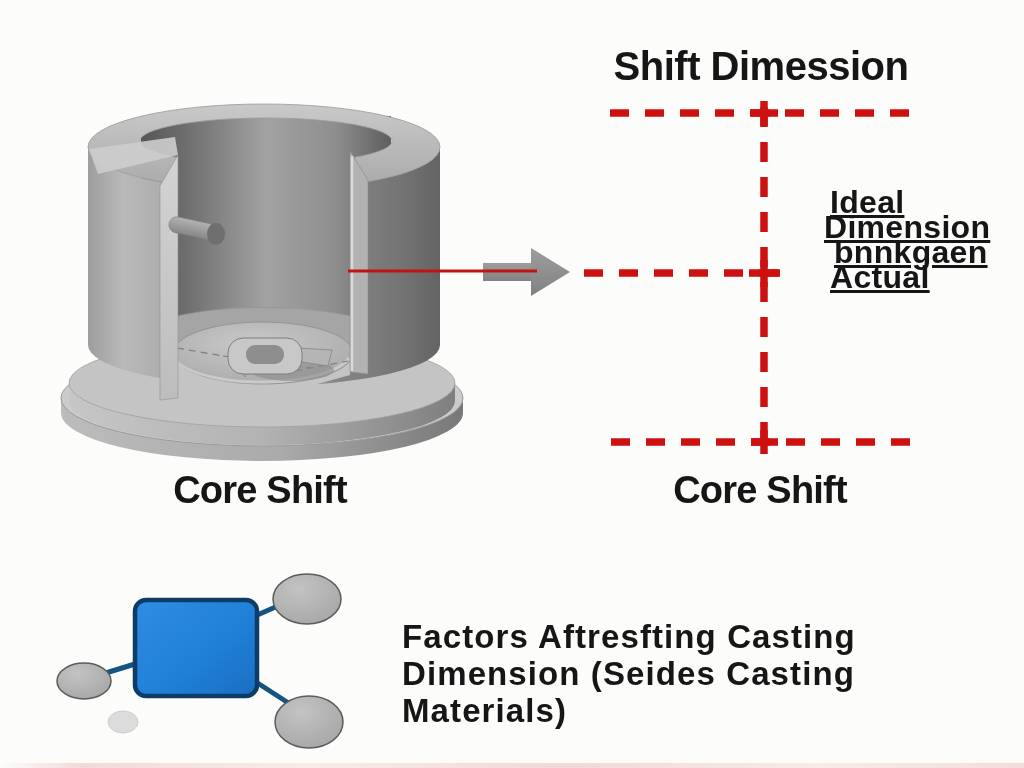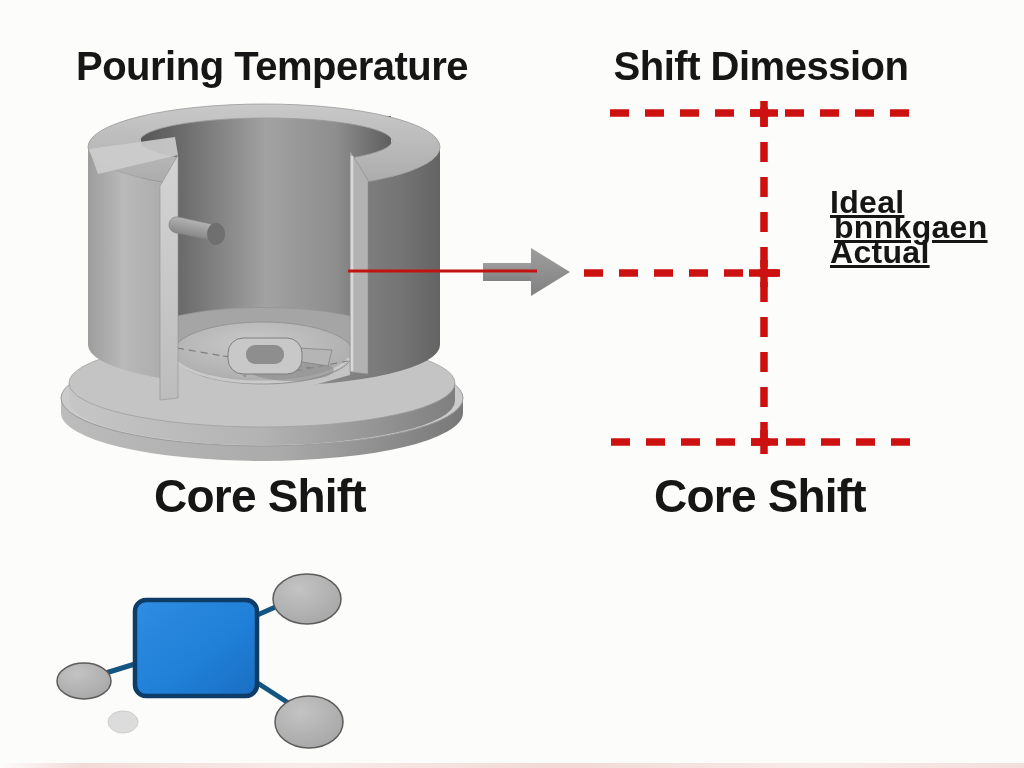--- a/index.html
+++ b/index.html
@@ -2,39 +2,38 @@
 <html><head>
 <meta charset="utf-8">
 <style>
   html,body{margin:0;padding:0;background:#ffffff;}
   .stage{
     position:relative;width:1024px;height:768px;background:#fcfcfa;overflow:hidden;
     font-family:"Liberation Sans",sans-serif;color:#161616;
   }
   .abs{position:absolute;}
   .ttl{font-weight:700;font-size:40px;letter-spacing:-0.5px;text-align:center;white-space:nowrap;}
-  .coreshift{font-weight:700;font-size:46px;letter-spacing:-0.8px;text-align:center;white-space:nowrap;}
+  .coreshift{font-weight:700;font-size:38px;letter-spacing:-0.8px;text-align:center;white-space:nowrap;}
   .dimnote{font-weight:700;font-size:32px;line-height:25px;letter-spacing:0.3px;text-decoration:underline;}
   .dimnote div{white-space:nowrap;}
   .footer-cap{font-weight:700;font-size:33px;line-height:37px;letter-spacing:1.1px;}
   .footer-cap div{white-space:nowrap;}
   .bottom-artifact{
     left:0;right:0;bottom:0;height:5px;
     background:linear-gradient(to right,
       rgba(225,150,150,0) 0%, rgba(225,150,150,.33) 8%, rgba(235,180,170,.22) 30%,
       rgba(225,150,150,.35) 55%, rgba(230,170,160,.2) 80%, rgba(225,150,150,.3) 100%);
   }
   svg{display:block;}
 </style>
 </head>
 <body>
 
 <div class="stage">
 
-  <div class="abs ttl" style="left:62px;top:44px;width:420px;">Pouring Temperature</div>
   <div class="abs ttl" style="left:585px;top:44px;width:352px;">Shift Dimession</div>
 
   <svg class="abs" style="left:55px;top:98px;" width="420" height="372" viewBox="0 0 420 372">
     <defs>
       <linearGradient id="gShell" x1="0" y1="0" x2="1" y2="0">
         <stop offset="0" stop-color="#9d9d9d"></stop>
           <stop offset="0.10" stop-color="#b9b9b9"></stop>
         <stop offset="0.28" stop-color="#a6a6a6"></stop>
           <stop offset="0.62" stop-color="#8e8e8e"></stop>
         <stop offset="0.88" stop-color="#757575"></stop>
@@ -158,20 +157,21 @@
           <line x1="764" y1="430" x2="764" y2="454"></line>
       </g>
     </g>
   </svg>
 
   <div class="abs coreshift" style="left:60px;top:469px;width:400px;">Core Shift</div>
   <div class="abs coreshift" style="left:560px;top:469px;width:400px;">Core Shift</div>
 
   <div class="abs dimnote" style="left:824px;top:190px;">
     <div style="padding-left:6px;">Ideal</div>
+    <div>Dimension</div>
     <div style="padding-left:10px;">bnnkgaen</div>
     <div style="padding-left:6px;">Actual</div>
   </div>
 
   <svg class="abs" style="left:40px;top:558px;" width="330" height="210" viewBox="0 0 330 210">
     <defs>
       <linearGradient id="gBlue" x1="0" y1="0" x2="1" y2="1">
         <stop offset="0" stop-color="#2f8ee2"></stop>
           <stop offset="0.6" stop-color="#1f7ed6"></stop>
         <stop offset="1" stop-color="#1a6fc2"></stop>
@@ -182,15 +182,20 @@
       </radialGradient>
     </defs>
     <path d="M95,106 L56,118 M215,58 L240,47 M216,124 L250,146" stroke="#135480" stroke-width="5" fill="none" stroke-linecap="round"></path>
     <ellipse cx="44" cy="123" rx="27" ry="18" fill="url(#gNode)" stroke="#5c5c5c" stroke-width="1.5"></ellipse>
     <ellipse cx="267" cy="41" rx="34" ry="25" fill="url(#gNode)" stroke="#5c5c5c" stroke-width="1.5"></ellipse>
     <ellipse cx="269" cy="164" rx="34" ry="26" fill="url(#gNode)" stroke="#5c5c5c" stroke-width="1.5"></ellipse>
     <ellipse cx="83" cy="164" rx="15" ry="11" fill="#dcdcdc" stroke="#cdcdcd" stroke-width="1"></ellipse>
     <rect x="95" y="42" width="122" height="96" rx="11" fill="url(#gBlue)" stroke="#0d3c66" stroke-width="4.5"></rect>
   </svg>
 
+  <div class="abs footer-cap" style="left:402px;top:618px;">
+    <div>Factors Aftresfting Casting</div>
+    <div>Dimension (Seides Casting</div>
+    <div>Materials)</div>
+  </div>
 
   <div class="abs bottom-artifact"></div>
 </div>
 
 </body></html>

